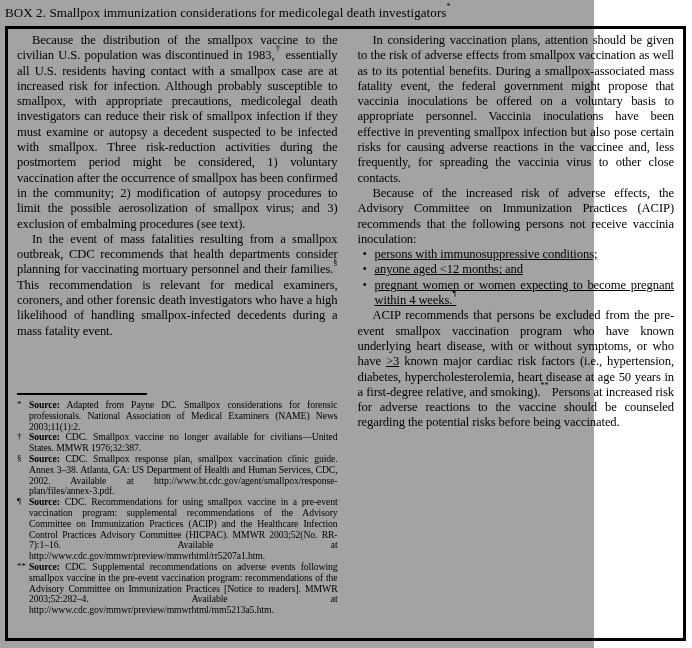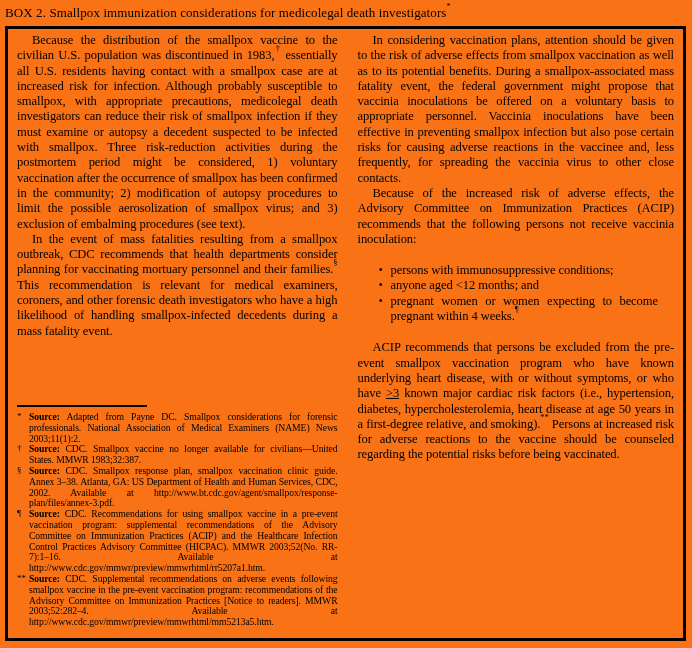--- a/index.html
+++ b/index.html
@@ -1,47 +1,47 @@
 <!DOCTYPE html>
 <html><head>
 <meta charset="utf-8">
 <style>
   html,body{margin:0;padding:0;background:#ffffff;}
   body{
     width:692px;height:648px;position:relative;
     font-family:"Liberation Serif", serif;color:#000;
     -webkit-font-smoothing:antialiased;
   }
-  .page{position:absolute;left:0;top:0;width:692px;height:648px;background:#f97316;}
+  .page{position:absolute;left:0;top:0;width:594px;height:648px;background:#a3a3a3;}
   .box-title{
     position:absolute;left:5px;top:5px;width:660px;
     font-size:13px;letter-spacing:.1px;white-space:nowrap;
   }
   .box-title sup{font-size:8px;line-height:0;position:relative;top:-3px;}
   .box{
     position:absolute;left:5px;top:26px;width:681px;height:615px;
     border:3px solid #000;box-sizing:border-box;
     padding:4px 9px 4px 9px;
     display:flex;gap:20px;
   }
   .col{box-sizing:border-box;}
   .col-left{width:321px;position:relative;}
   .col-right{width:317px;}
   .para{
     margin:0;text-align:justify;text-indent:15px;
     font-size:12.6px;line-height:15.3px;letter-spacing:-0.1px;
   }
   .para sup, .bullet-text sup{font-size:8.5px;line-height:0;position:relative;top:-3px;}
-  ul.bullets{margin:16px;padding:0;list-style:none;}
+  ul.bullets{margin:0;padding:0;list-style:none;text-decoration:underline;}
   li.bullet{
     margin:0;padding-left:17px;text-indent:-12px;text-align:justify;
     font-size:12.6px;line-height:15.3px;letter-spacing:-0.1px;
   }
   .dot{display:inline-block;width:12px;text-indent:0;}
-  .fn-block{position:absolute;left:0;bottom:6px;width:100%;}
+  .fn-block{position:absolute;left:0;bottom:18px;width:100%;}
   .fn-rule{width:130px;height:0;border-top:2.5px solid #000;margin:0 0 5px 0;}
   .footnote{
     margin:0;padding-left:12px;text-indent:-12px;text-align:justify;
     font-size:9.7px;line-height:10.8px;letter-spacing:-0.1px;
     word-break:break-word;
   }
   .fn-marker{display:inline-block;width:12px;text-indent:0;position:relative;top:-1.5px;font-size:9px;}
   .u{text-decoration:underline;}
   .b{font-weight:bold;}
 </style>
@@ -59,21 +59,21 @@
 
       <p class="para"><span>Because the distribution of the smallpox vaccine to the civilian U.S. population was discontinued in 1983,</span><sup>†</sup><span> essentially all U.S. residents having contact with a smallpox case are at increased risk for infection. Although probably susceptible to smallpox, with appropriate precautions, medicolegal death investigators can reduce their risk of smallpox infection if they must examine or autopsy a decedent suspected to be infected with smallpox. Three risk-reduction activities during the postmortem period might be considered, 1) voluntary vaccination after the occurrence of smallpox has been confirmed in the community; 2) modification of autopsy procedures to limit the possible aerosolization of smallpox virus; and 3) exclusion of embalming procedures (see text).</span></p>
           <p class="para"><span>In the event of mass fatalities resulting from a smallpox outbreak, CDC recommends that health departments consider planning for vaccinating mortuary personnel and their families.</span><sup>§</sup><span> This recommendation is relevant for medical examiners, coroners, and other forensic death investigators who have a high likelihood of handling smallpox-infected decedents during a mass fatality event.</span></p>
         </div>
 
       <div class="fn-block">
         <div class="fn-rule"></div>
         <div>
 
         <p class="footnote"><span class="fn-marker">*</span><span class="fn-text"><span class="b">Source:</span><span> Adapted from Payne DC. Smallpox considerations for forensic professionals. National Association of Medical Examiners (NAME) News 2003;11(1):2.</span></span></p>
-            <p class="footnote"><span class="fn-marker">†</span><span class="fn-text"><span class="b">Source:</span><span> CDC. Smallpox vaccine no longer available for civilians—United States. MMWR 1983;32:387.</span></span></p>
+            <p class="footnote"><span class="fn-marker">†</span><span class="fn-text"><span class="b">Source:</span><span> CDC. Smallpox vaccine no longer available for civilians—United States. MMWR 1976;32:387.</span></span></p>
             <p class="footnote"><span class="fn-marker">§</span><span class="fn-text"><span class="b">Source:</span><span> CDC. Smallpox response plan, smallpox vaccination clinic guide. Annex 3–38. Atlanta, GA: US Department of Health and Human Services, CDC, 2002. Available at http://www.bt.cdc.gov/agent/smallpox/response-plan/files/annex-3.pdf.</span></span></p>
             <p class="footnote"><span class="fn-marker">¶</span><span class="fn-text"><span class="b">Source:</span><span> CDC. Recommendations for using smallpox vaccine in a pre-event vaccination program: supplemental recommendations of the Advisory Committee on Immunization Practices (ACIP) and the Healthcare Infection Control Practices Advisory Committee (HICPAC). MMWR 2003;52(No. RR-7):1–16. Available at http://www.cdc.gov/mmwr/preview/mmwrhtml/rr5207a1.htm.</span></span></p>
             <p class="footnote"><span class="fn-marker">**</span><span class="fn-text"><span class="b">Source:</span><span> CDC. Supplemental recommendations on adverse events following smallpox vaccine in the pre-event vaccination program: recommendations of the Advisory Committee on Immunization Practices [Notice to readers]. MMWR 2003;52:282–4. Available at http://www.cdc.gov/mmwr/preview/mmwrhtml/mm5213a5.htm.</span></span></p>
           </div>
       </div>
     </div>
 
     <div class="col col-right">
       <div>
 

